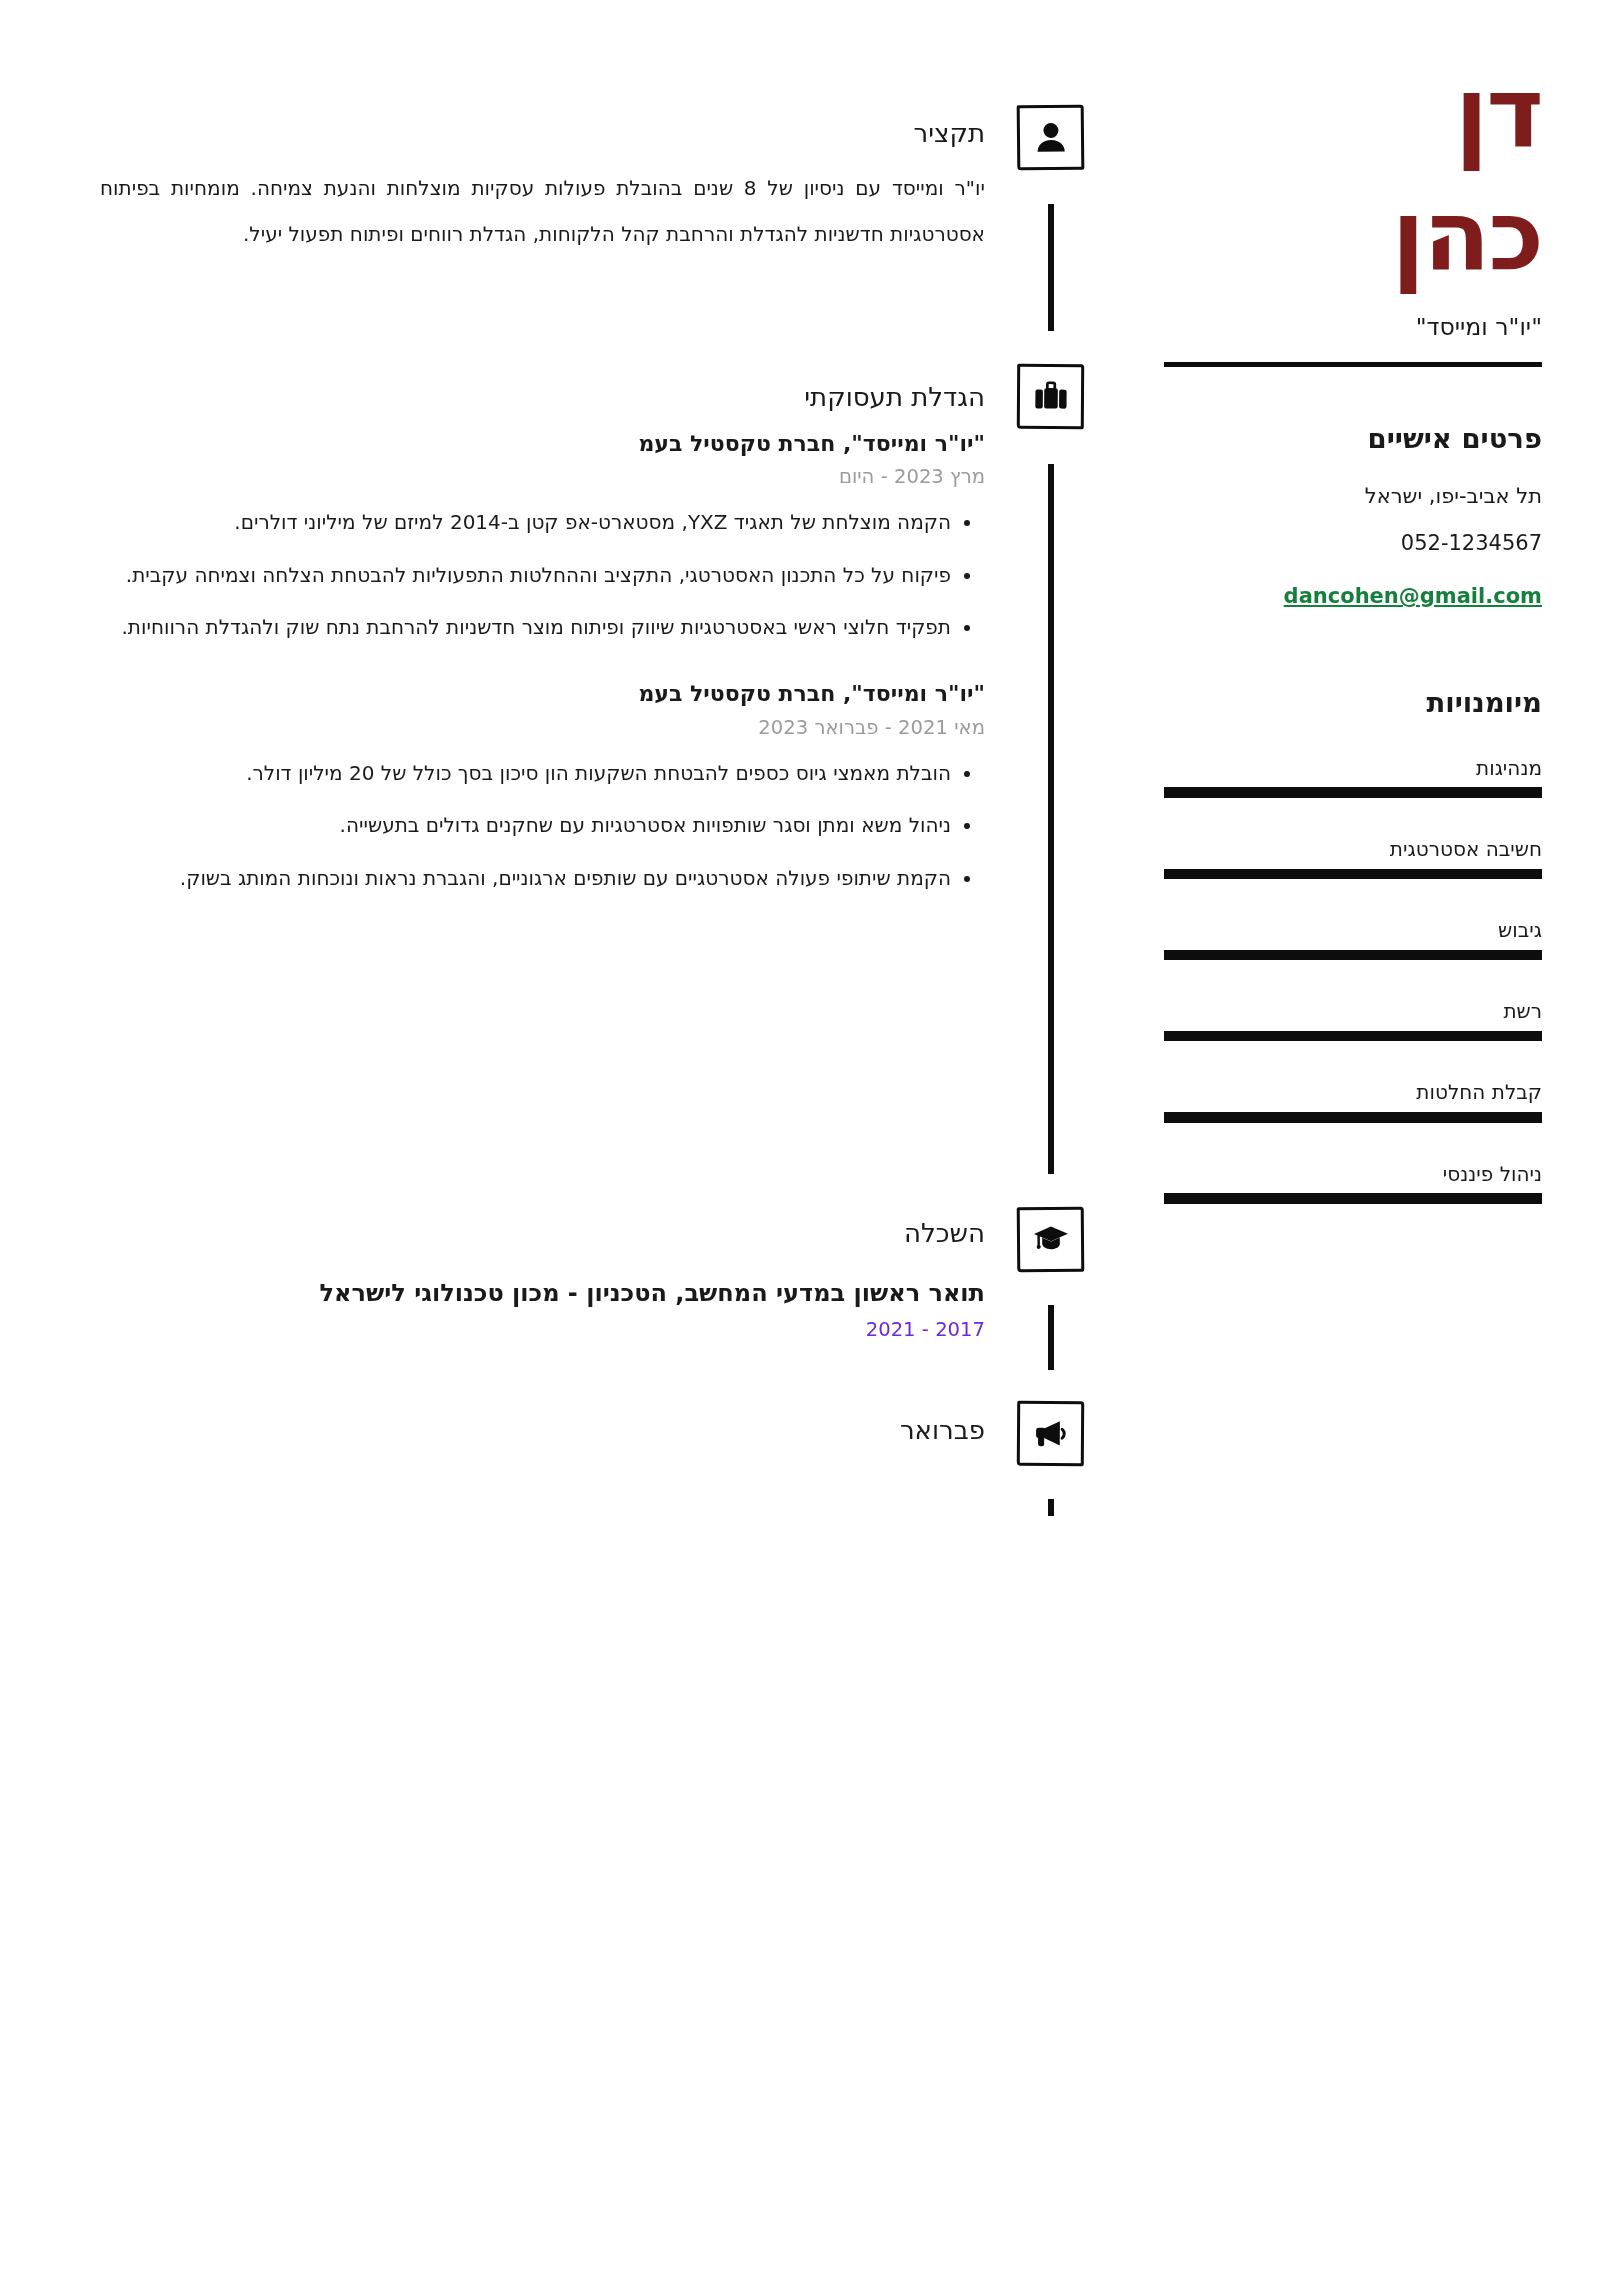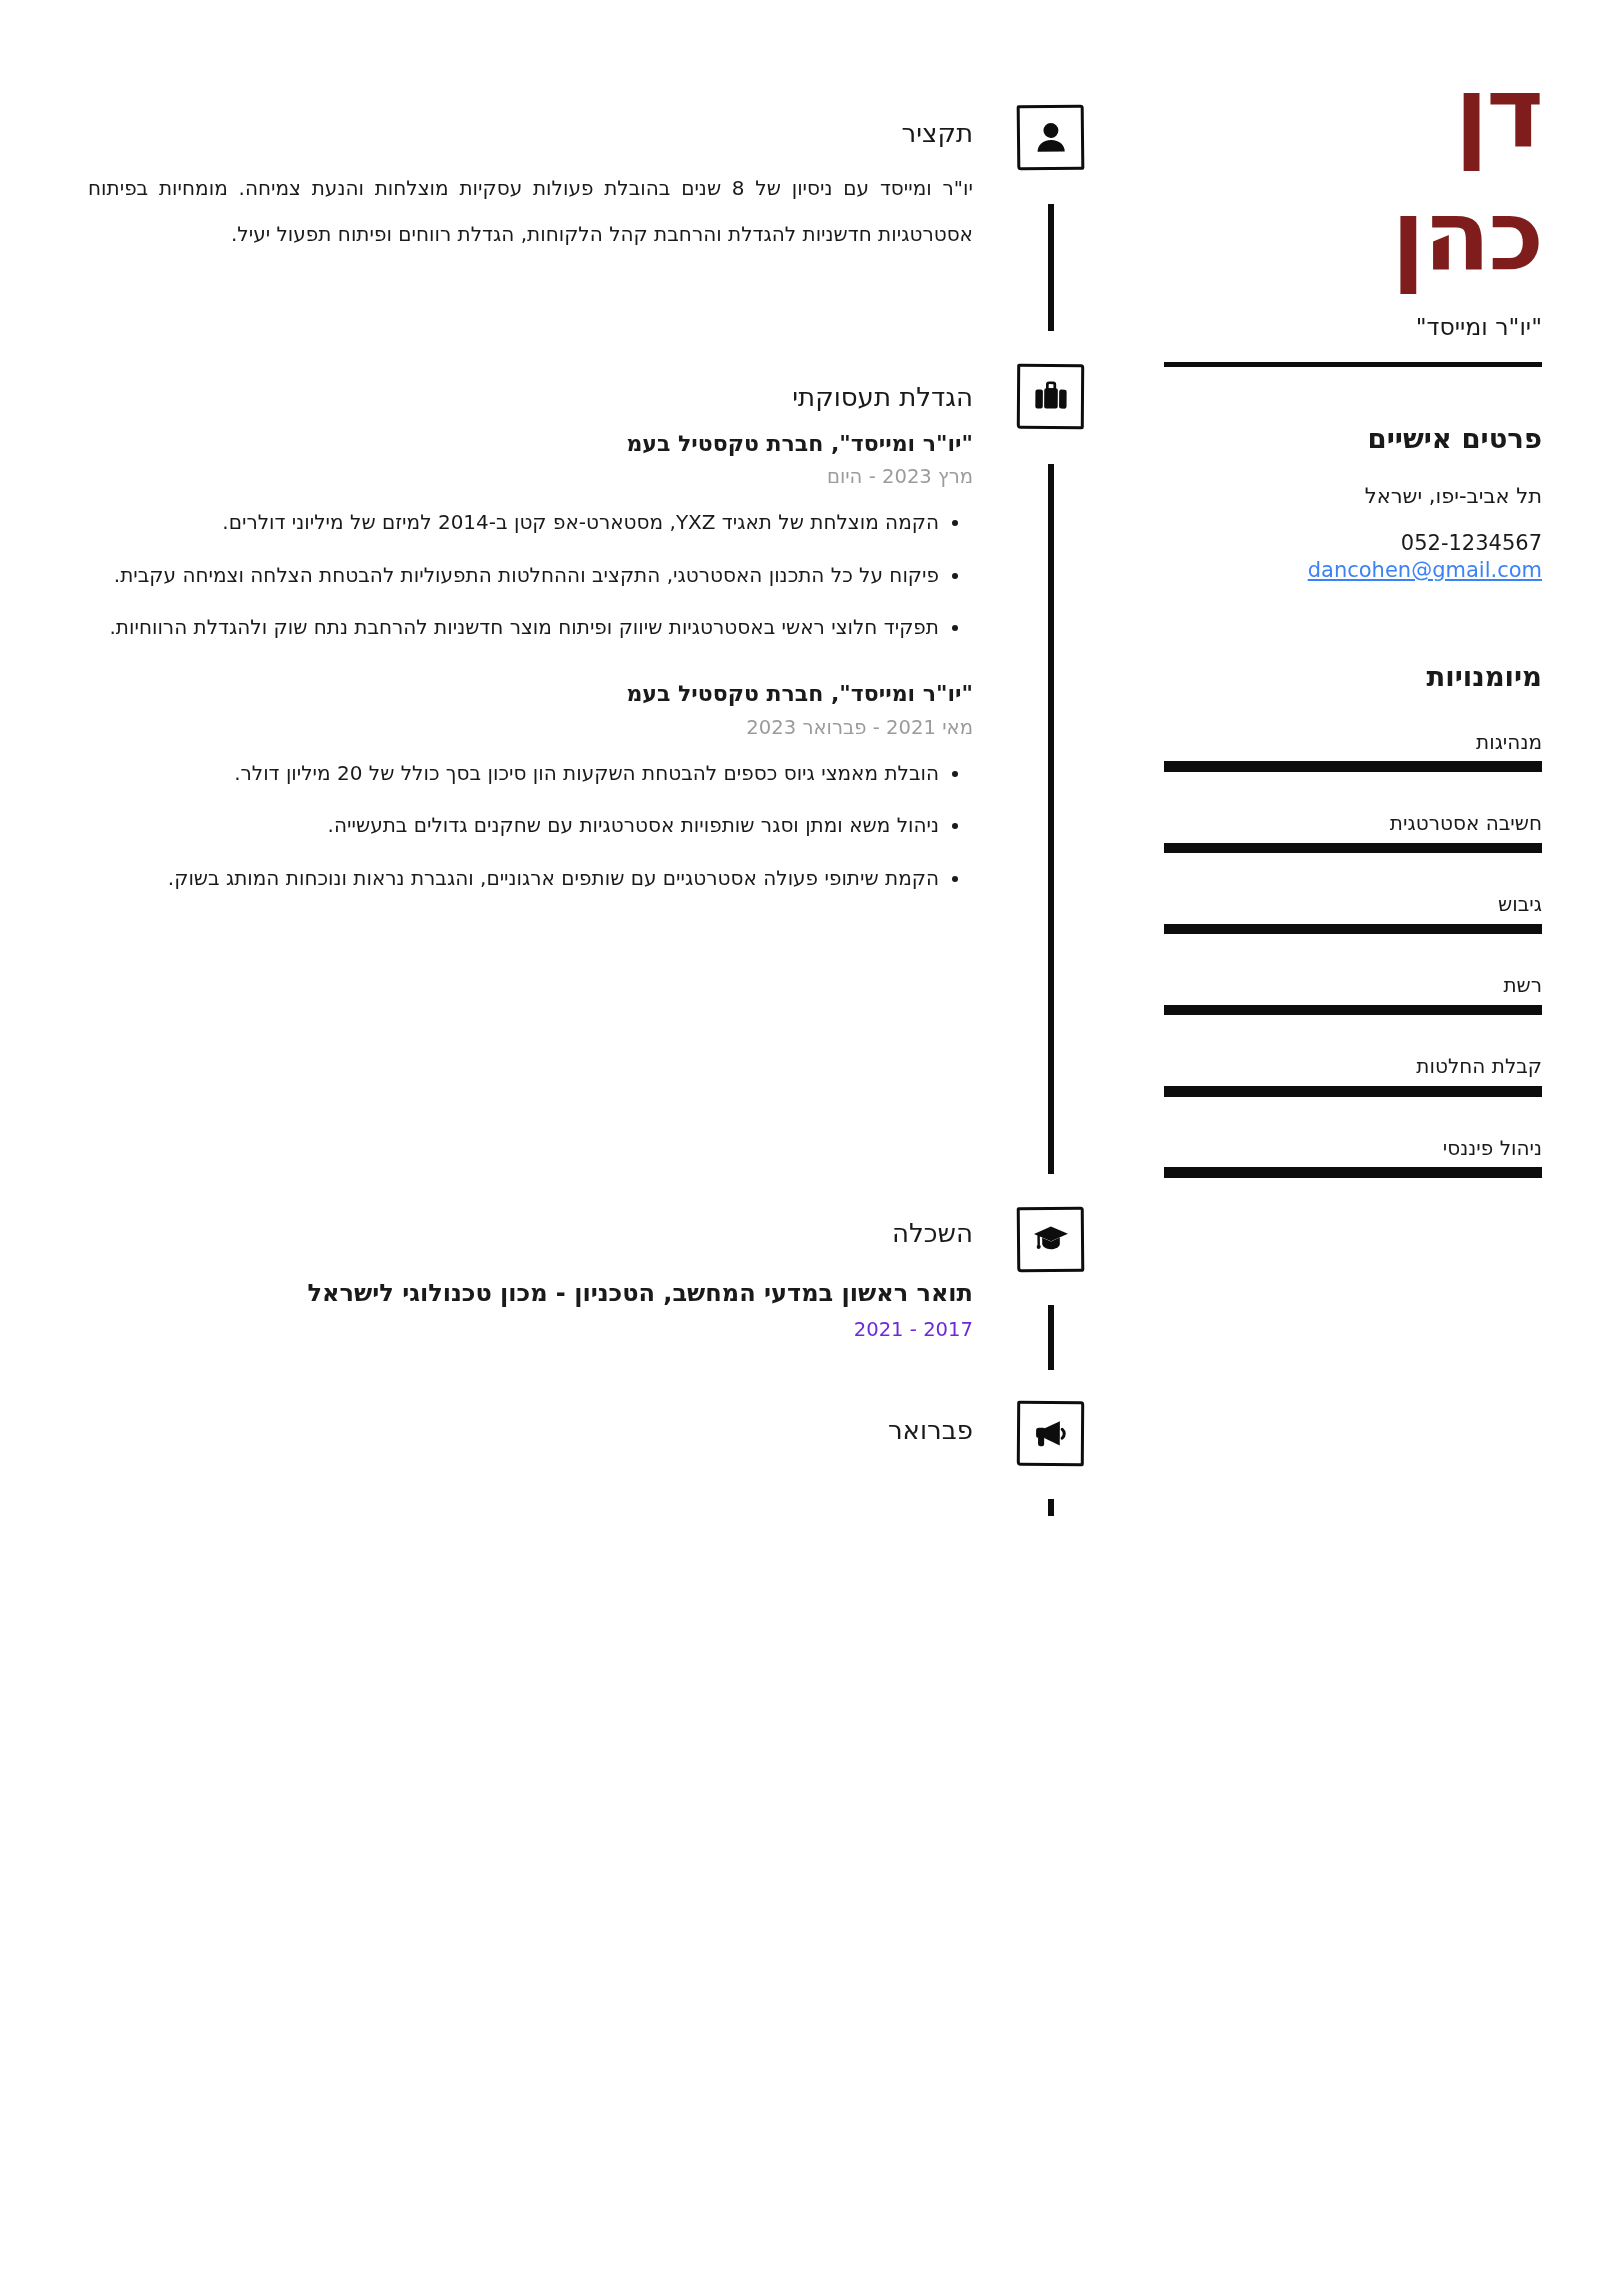--- a/index.html
+++ b/index.html
@@ -7,21 +7,21 @@
     width:1623px;height:2295px;
     background:#ffffff;
     font-family:"DejaVu Sans","Liberation Sans",sans-serif;
     color:#1a1a1a;
     position:relative;
     overflow:hidden;
   }
   .page{position:absolute;inset:0;direction:rtl;}
 
   
-  .main-block{position:absolute;left:88px;width:885px;text-align:right;}
+  .main-block{position:absolute;left:100px;width:885px;text-align:right;}
   .blk-summary{top:119px;}
   .blk-experience{top:383px;}
   .blk-education{top:1219px;}
   .blk-references{top:1416px;}
 
   .section-h{margin:0;font-size:26px;line-height:29px;font-weight:400;color:#1a1a1a;}
   .summary-text{margin:17px 0 0;font-size:20px;line-height:46px;text-align:justify;text-align-last:right;}
 
   .job-title{margin:17px 0 0;font-size:22px;line-height:30px;font-weight:700;}
   .job-dates{margin:5.2px 0 0;font-size:19.6px;line-height:26px;color:#9b9b9b;}
@@ -54,21 +54,21 @@
   
   .sidebar{position:absolute;left:1164px;width:378px;text-align:right;}
   .name{margin:52px 0 0;font-size:98px;line-height:123px;font-weight:700;letter-spacing:-2px;color:#7f1d1d;}
   .headline{margin:14.4px 0 0;font-size:23.6px;line-height:30px;}
   .divider{margin:19.6px 0 0;height:4.6px;background:#0d0d0d;}
   .side-h{margin:0;font-size:27.5px;line-height:30px;font-weight:700;}
   .personal-h{margin-top:56px;}
   .detail{font-size:21px;line-height:27.5px;}
   .detail-location{margin-top:30px;}
   .detail-phone{margin-top:19.6px;}
-  .detail-email{text-decoration:underline;color:#3b82f6;display:inline-block;}
+  .detail-email{margin-top:26px;text-decoration:underline;color:#15803d;display:inline-block;font-weight:bold;}
   .email-row{margin:0;}
   .skills-h{margin-top:76px;}
   .skill{margin-top:38px;}
   .skill:first-of-type{margin-top:46px;}
   .skill-label{font-size:20px;line-height:27.5px;}
   .skill-bar-track{margin-top:5.2px;height:10.5px;width:100%;}
   .skill-bar{height:10.5px;background:#0d0d0d;width:100%;}
 </style>
 </head>
 <body>

